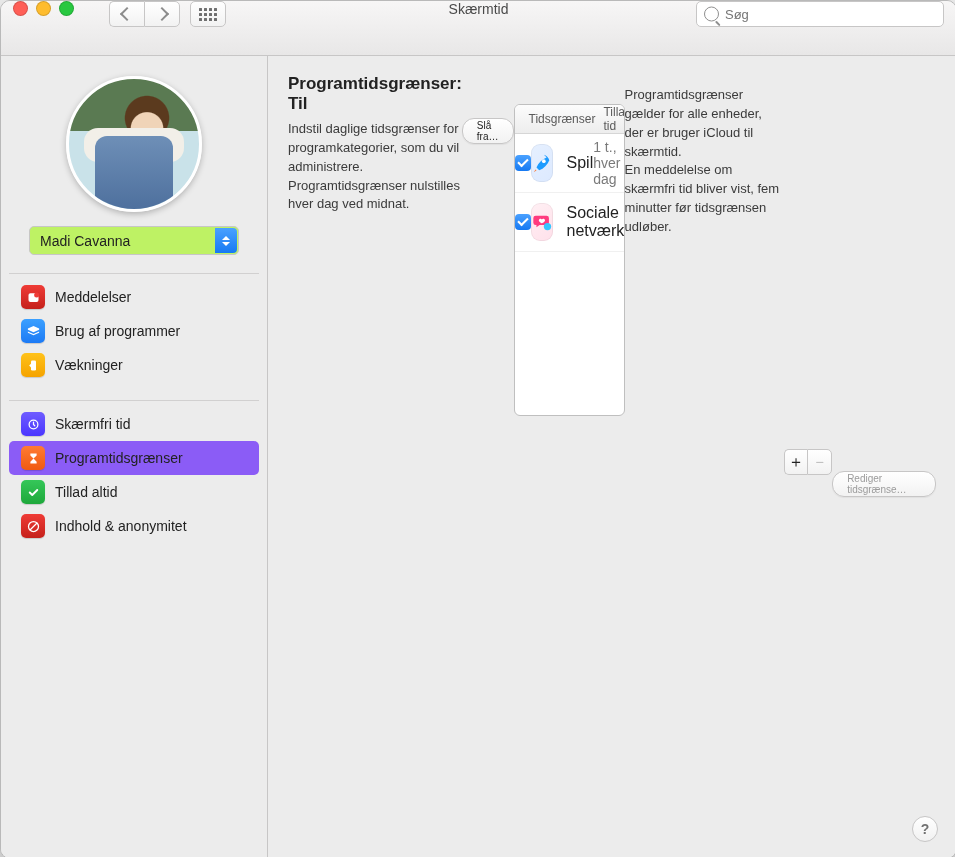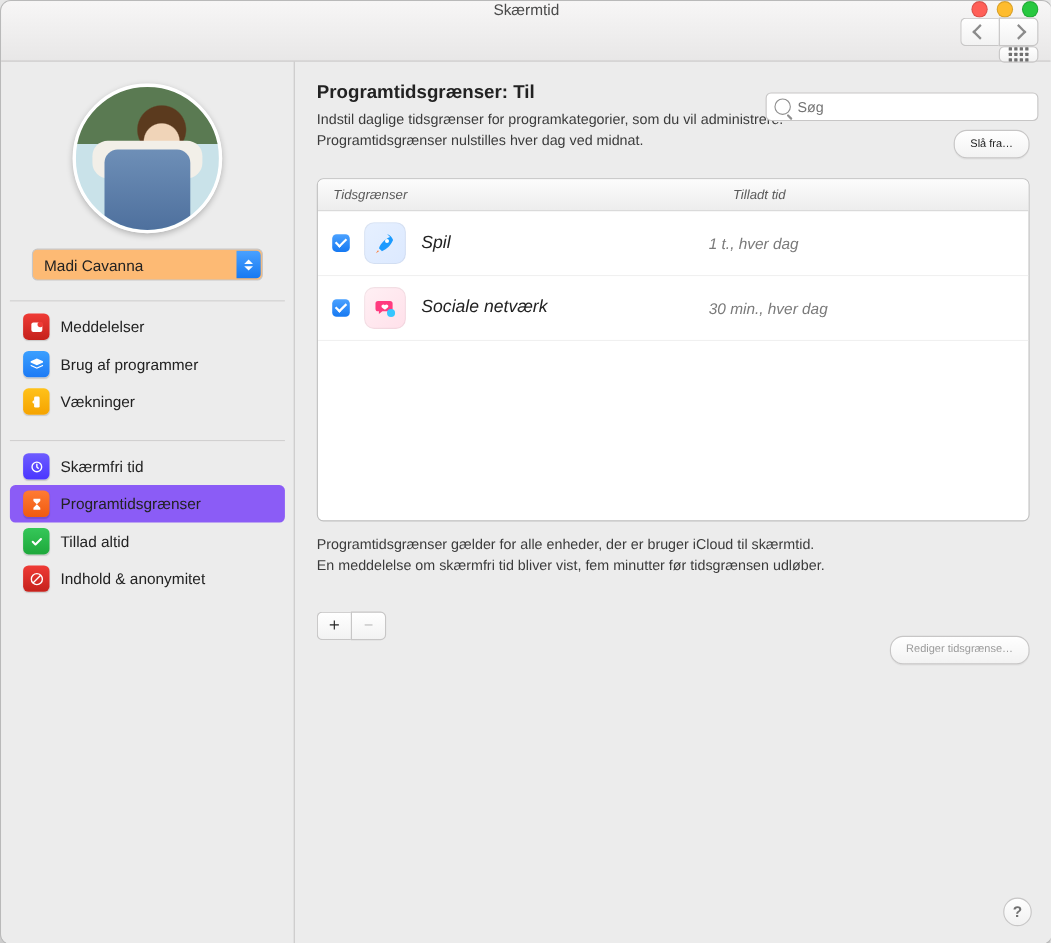--- a/index.html
+++ b/index.html
@@ -24,25 +24,24 @@
     overflow: hidden;
     position: relative;
   }
 
   
   .titlebar {
     height: 54px;
     background: linear-gradient(#f7f6f6, #e8e7e7);
     border-bottom: 1px solid #c7c6c6;
     display: flex;
-    align-items: flex-end;
+    align-items: flex-start;
     padding: 0 12px;
     position: relative;
     flex-shrink: 0;
-    flex-direction: column;
   }
   .traffic-lights {
     display: flex;
     gap: 8px;
     align-items: center;
   }
   .traffic-light {
     width: 13px; height: 13px; border-radius: 50%;
     border: 0.5px solid rgba(0,0,0,0.15);
   }
@@ -97,21 +96,20 @@
     text-align: center;
     font-weight: 500;
     font-size: 14px;
     color: #4a4a4a;
     pointer-events: none;
   }
 
   .search-wrap {
     margin-left: auto;
     position: relative;
-    margin-top: 27px;
   }
   .search-input {
     width: 210px;
     height: 24px;
     border: 1px solid #c7c6c6;
     border-radius: 5px;
     background: #ffffff;
     padding: 0 8px 0 28px;
     font-size: 13px;
     color: #555;
@@ -186,21 +184,21 @@
     width:100px; height:34px;
     background:#f2efe8;
     border-radius:14px;
   }
 
   .user-select {
     margin: 14px 28px 0 28px;
     height: 27px;
     border: 1px solid #c7c6c6;
     border-radius: 5px;
-    background: #fdba74;
+    background: #bef264;
     display: flex;
     align-items: center;
     padding: 0 0 0 10px;
     position: relative;
     font-size: 14px;
   }
   .user-select-stepper {
     position: absolute;
     right: 1px; top: 1px; bottom: 1px;
     width: 22px;
@@ -256,21 +254,21 @@
   .options-icon{
     width:28px;height:28px;border-radius:50%;
     background:linear-gradient(#8e8e8e,#575757);
     display:flex;align-items:center;justify-content:center;color:#fff;font-weight:600;
   }
 
   
   .main {
     flex: 1;
     display: flex;
-    flex-direction: column;
+    flex-direction: row;
     padding: 18px 20px 18px 20px;
     min-width: 0;
   }
 
   .header-row {
     display: flex;
     align-items: flex-start;
   }
   .header-title {
     font-size: 17px;
@@ -293,27 +291,27 @@
     color: #222;
     display:inline-flex;align-items:center;justify-content:center;
     box-shadow: 0 1px 1px rgba(0,0,0,0.05);
     margin-top: 44px;
   }
   .btn.disabled{color:#9b9b9b;justify-content:flex-end;}
   .turn-off{ margin-left:auto; }
 
   
   .table-wrap{
-    margin-top:18px;
+    margin-top:30px;
     border:1px solid #bfbfbf;
     border-radius:6px;
     overflow:hidden;
     background:#ffffff;
     height:310px;
-    display:flex;flex-direction:column;font-style:italic;
+    display:flex;flex-direction:column;
   }
   .table-header{
     display:flex;
     background:linear-gradient(#fcfcfc,#ededed);
     border-bottom:1px solid #d6d6d6;
     height:28px;align-items:center;
     font-size:12px;color:#5a5a5a;
   }
   .col-limits{flex:0 0 55%; padding-left:14px;}
   .col-time{flex:1; padding-left:8px;}

